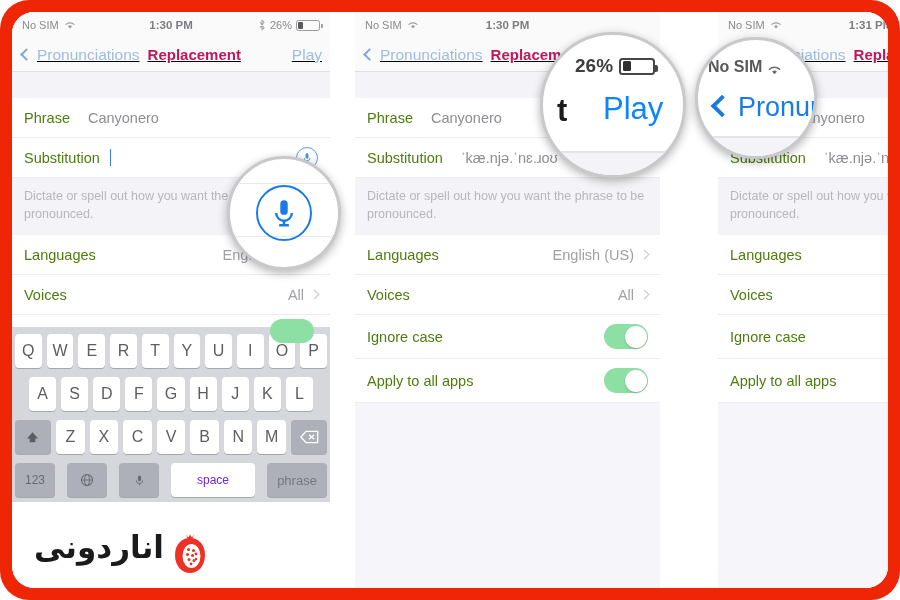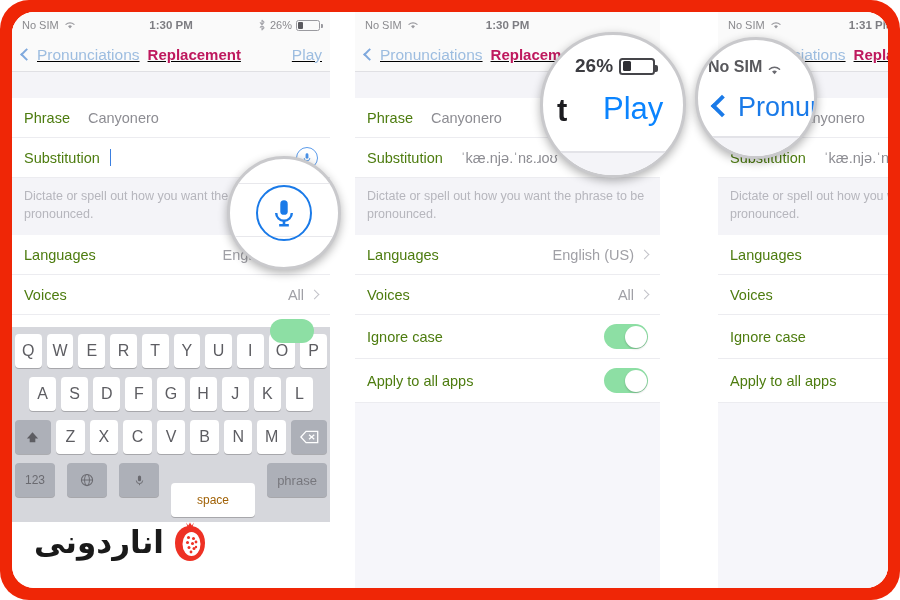--- a/index.html
+++ b/index.html
@@ -167,21 +167,21 @@
     flex: 1;
     display: flex; align-items: center; justify-content: center;
     font-size: 16px; color: #5d5d62;
     box-shadow: 0 1px 0 rgba(0,0,0,0.22);
   }
   .krow.r2 { padding: 0 14px; }
   .krow.r3 { padding: 0 0px; }
   .key.wide { flex: 0 0 36px; background: #adb0b8; box-shadow: 0 1px 0 rgba(0,0,0,0.2); }
   .krow.r4 { gap: 12px; margin-bottom: 0; }
   .key.func { flex: 0 0 40px; background: #adb0b8; font-size: 12px; color: #6a6a70; }
-  .key.space { flex: 1; background: #ffffff; font-size: 12px; color: #a16207; margin-top: 20px; }
+  .key.space { flex: 1; background: #ffffff; font-size: 12px; color: #6d28d9; }
   .key.ret  { flex: 0 0 60px; background: #adb0b8; font-size: 13px; color: #77777d; }
 
   
   .mag {
     position: absolute;
     border-radius: 50%;
     background: #ffffff;
     border: 3px solid #c9c9cc;
     box-shadow: 0 3px 10px rgba(0,0,0,0.30);
     overflow: hidden;
@@ -244,22 +244,22 @@
   #mag-pron .mpr-txt {
     position: absolute; left: 40px; top: 52px;
     font-size: 27px; color: #1a7ae8;
   }
   #mag-pron .mpr-line { position:absolute; left:0; right:0; top:96px; height:1.5px; background:#e3e3e8; }
   #mag-pron .mpr-bottom { position:absolute; left:0; right:0; top:97px; bottom:0; background:#f4f4f8; }
 
   
   #watermark {
     position: absolute;
-    left: 22px; bottom: 24px;
-    display: flex; align-items: center; gap: 6px;
+    left: 22px; bottom: 12px;
+    display: flex; align-items: flex-start; gap: 6px;
     z-index: 60;
   }
   #wm-text {
     font-size: 31px;
     font-weight: bold;
     color: #1a1a1a;
     direction: rtl;
     font-family: "DejaVu Sans", sans-serif;
     line-height: 1;
   }

